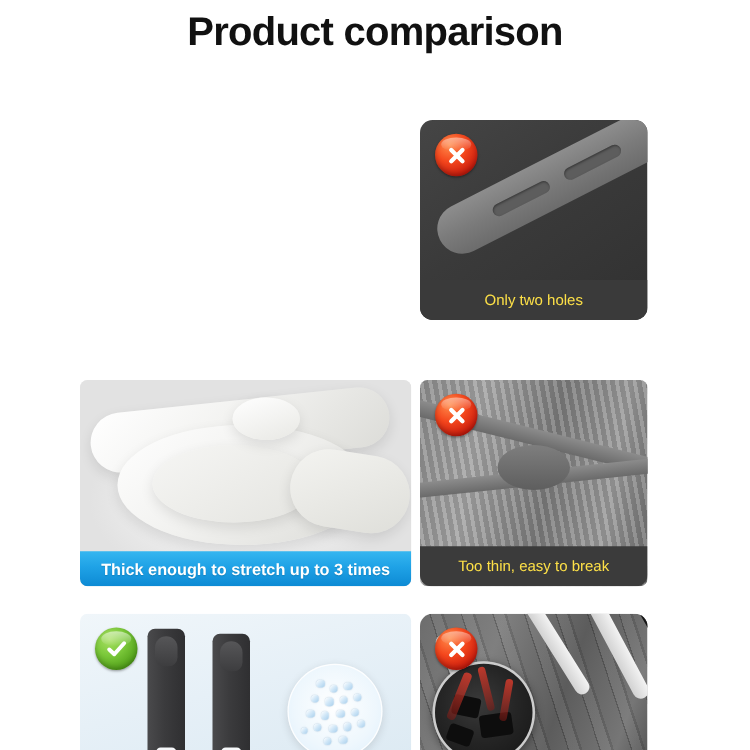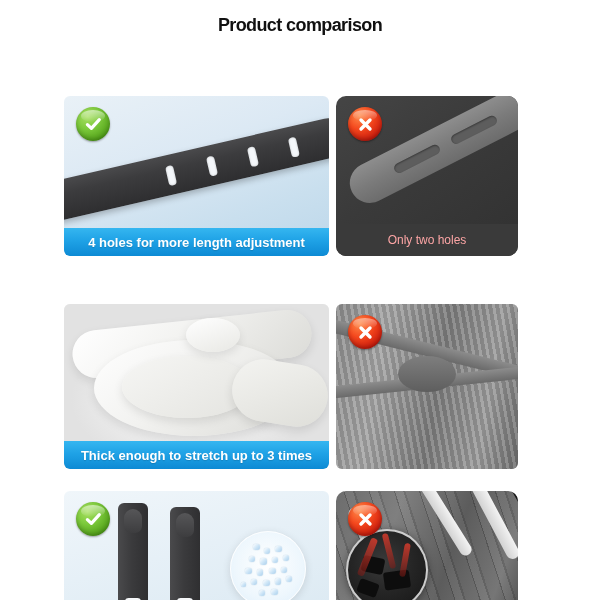--- a/index.html
+++ b/index.html
@@ -11,21 +11,21 @@
     width: 600px;
     height: 600px;
     font-family: "Liberation Sans", sans-serif;
     overflow: hidden;
     position: relative;
   }
 
   
   .header { text-align: center; padding-top: 8px; }
   .title {
-    font-size: 18px;
+    font-size: 32px;
     font-weight: bold;
     color: #111111;
     letter-spacing: -0.6px;
     margin: 0;
     line-height: 34px;
   }
   .subtitle {
     font-size: 13.5px;
     color: #3a3a3a;
     line-height: 19px;
@@ -98,21 +98,21 @@
     font-size: 13px; font-weight: bold;
     display: flex; align-items: center; justify-content: center;
     border-radius: 0 0 5px 5px;
     text-shadow: 0 1px 1px rgba(0,0,0,.15);
   }
   .cap-dark {
     position: absolute;
     left: 0; bottom: 0; width: 100%;
     height: 32px;
     background: #3b3b3b;
-    color: #fca5a5;
+    color: #fde047;
     font-size: 12px;
     display: flex; align-items: center; justify-content: center;
     border-radius: 0 0 9px 9px;
   }
   .cap-dark.flat { background: #3a3a3a; }
 
   
   .bg-lightblue {
     position: absolute; inset: 0;
     background: linear-gradient(160deg, #e9f1f7 0%, #dce9f4 38%, #c9dfee 72%, #bcd7ea 100%);
@@ -266,35 +266,20 @@
   <h1 class="title">Product comparison</h1>
   <p class="subtitle">
     <br>
   </p>
 </div>
 
 <div class="grid">
 
   <div class="row r1" style="height:160px;">
 
-    <div class="panel left">
-      <div class="bg-lightblue"></div>
-      <div class="strap1">
-        <div class="hole" style="left:118px;"></div>
-        <div class="hole" style="left:160px;"></div>
-        <div class="hole" style="left:202px;"></div>
-        <div class="hole" style="left:244px;"></div>
-      </div>
-      <div class="badge check">
-        <svg width="19" height="19" viewBox="0 0 19 19" aria-hidden="true">
-          <path d="M3.4 9.6 L7.4 13.4 L15.3 4.6" fill="none" stroke="#ffffff" stroke-width="3.2" stroke-linecap="round" stroke-linejoin="round"></path>
-        </svg>
-      </div>
-      <div class="cap-blue">4 holes for more length adjustment</div>
-    </div>
 
     <div class="panel right">
       <div class="bg-dark"></div>
       <div class="strap2">
         <div class="slot" style="left:48px; width:50px;"></div>
         <div class="slot" style="left:112px; width:50px;"></div>
       </div>
       <div class="badge cross">
         <svg width="17" height="17" viewBox="0 0 17 17" aria-hidden="true">
           <path d="M4 4 L13 13 M13 4 L4 13" fill="none" stroke="#ffffff" stroke-width="3.4" stroke-linecap="round"></path>
@@ -323,20 +308,21 @@
       <div class="bg-fabric"></div>
       <div class="cord" style="left:-10px; top:40px; width:210px; height:13px; transform:rotate(14deg);"></div>
       <div class="cord" style="left:-6px; top:72px; width:205px; height:12px; transform:rotate(-6deg);"></div>
       <div class="cord" style="left:62px; top:52px; width:58px; height:36px; border-radius:50%;
                   background:linear-gradient(to bottom,#7e7e7e,#5e5e5e);"></div>
       <div class="badge cross">
         <svg width="17" height="17" viewBox="0 0 17 17" aria-hidden="true">
           <path d="M4 4 L13 13 M13 4 L4 13" fill="none" stroke="#ffffff" stroke-width="3.4" stroke-linecap="round"></path>
         </svg>
       </div>
+      <div class="cap-dark">Too thin, easy to break</div>
     </div>
   </div>
 
   <div class="row r3" style="height:133px;">
 
     <div class="panel left">
       <div class="bg-pale"></div>
 
       <div class="tag" style="left:54px; top:12px; height:118px;">
         <div class="knob"></div>

